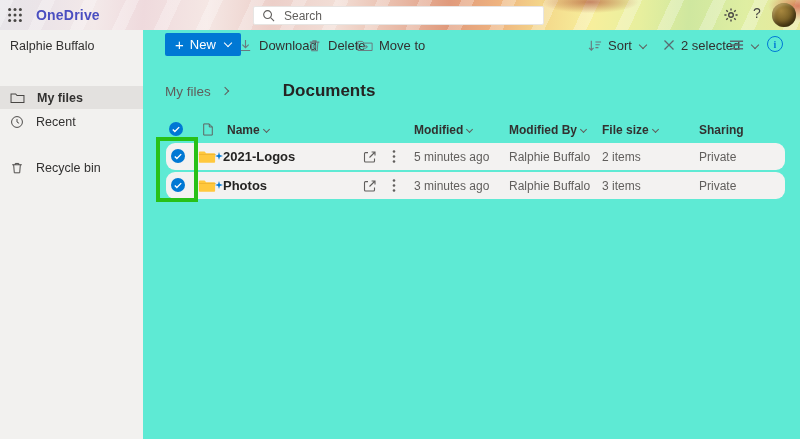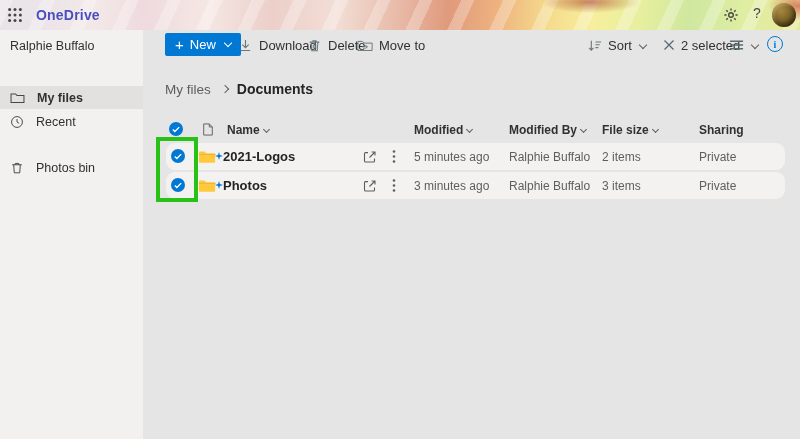--- a/index.html
+++ b/index.html
@@ -1,17 +1,17 @@
 <!DOCTYPE html>
 <html><head>
 <meta charset="utf-8">
 <style>
   html,body{margin:0;padding:0;}
   body{font-family:"Liberation Sans","DejaVu Sans",sans-serif;background:#fff;}
-  .screen{position:relative;width:800px;height:439px;overflow:hidden;background:#e5e5e5;}
+  .screen{position:relative;width:800px;height:439px;overflow:hidden;background:#5eead4;}
   .abs{position:absolute;}
 
   
   .suitebar{position:absolute;left:0;top:0;width:800px;height:30px;
     background:
       radial-gradient(ellipse 70px 16px at 590px 2px, rgba(148,28,18,.50), rgba(148,28,18,0) 70%),
       radial-gradient(ellipse 40px 20px at 798px 6px, rgba(200,40,30,.55), rgba(200,40,30,0) 75%),
       repeating-linear-gradient(115deg, rgba(255,255,255,.28) 0 12px, rgba(255,255,255,0) 12px 38px),
       linear-gradient(95deg,#e7e5e9 0%,#ece4e8 6%,#f3e9e9 12%,#efdadd 18%,#f5e7e4 26%,#eccfc9 34%,#f2ded6 42%,#e8b9a6 50%,#e09a7c 56%,#eeb27f 62%,#f4d98b 68%,#f7ef9c 74%,#e7ef9e 80%,#cfe79f 86%,#dfeea2 93%,#e8e89a 100%);
   }
@@ -42,21 +42,21 @@
   .chev{display:inline-block;width:5px;height:5px;border-right:1.3px solid currentColor;border-bottom:1.3px solid currentColor;transform:rotate(45deg);margin-left:2px;vertical-align:2px;}
   .chev.right{transform:rotate(-45deg);}
   .new-btn .chev{border-color:#fff;margin-left:3px;margin-top:-3px;}
   .info-btn{left:767px;top:36px;width:16px;height:16px;border:1.3px solid #0078d4;border-radius:50%;box-sizing:border-box;
     color:#0078d4;font-size:10px;font-weight:700;display:flex;align-items:center;justify-content:center;cursor:pointer;font-family:"Liberation Serif",serif;}
 
   
   .breadcrumb{left:165px;top:81px;display:flex;align-items:center;gap:9px;}
   .bc-parent{font-size:13.5px;color:#605e5c;cursor:pointer;}
   .bc-sep{color:#605e5c;}
-  .bc-current{font-size:14px;font-weight:700;color:#252423;}
+  .bc-current{font-size:17px;font-weight:700;color:#252423;margin-left:46px;}
 
   
   .hdr-cell{position:absolute;top:123px;font-size:12px;font-weight:700;color:#323130;cursor:pointer;white-space:nowrap;}
   .hdr-cell .chev{width:4px;height:4px;border-width:1px;margin-left:4px;color:#605e5c;}
   .check-circle{width:14px;height:14px;border-radius:50%;background:#0078d4;display:flex;align-items:center;justify-content:center;cursor:pointer;flex:none;}
   .row{position:absolute;left:166px;width:619px;height:27px;background:#f3f2f1;cursor:pointer;border-radius:9px;}
   .row .check-circle{position:absolute;left:5px;top:6px;}
   .cell{position:absolute;top:7px;font-size:12px;color:#605e5c;white-space:nowrap;}
   .fname{position:absolute;left:57px;top:6px;font-size:13px;font-weight:600;color:#252423;}
   .sparkle{position:absolute;left:49px;top:3px;}
@@ -83,20 +83,29 @@
               <circle cx="13.4" cy="8" r="1.5"></circle>
           <circle cx="2.6" cy="13.4" r="1.5"></circle>
               <circle cx="8" cy="13.4" r="1.5"></circle>
               <circle cx="13.4" cy="13.4" r="1.5"></circle>
         </g>
           </svg>
       </span>
     </div>
     <div class="abs app-name">OneDrive</div>
 
+    <div class="abs searchbox">
+      <span style="display:flex;">
+        <svg width="13" height="13" viewBox="0 0 14 14" fill="none" stroke="#605e5c" stroke-width="1.2">
+          <circle cx="6" cy="6" r="4.2"></circle>
+            <path d="M9.3 9.3 13 13"></path>
+        </svg>
+      </span>
+      <input type="text" placeholder="Search" style="">
+    </div>
 
     <div class="abs suite-ic" style="left:722px;">
       <span style="display:flex;">
         <svg width="16" height="16" viewBox="0 0 16 16" fill="none" stroke="#484644" stroke-width="1.4">
           <circle cx="8" cy="8" r="2.3"></circle>
           <path d="M8 1.4v2.1M8 12.5v2.1M1.4 8h2.1M12.5 8h2.1M3.3 3.3l1.5 1.5M11.2 11.2l1.5 1.5M12.7 3.3l-1.5 1.5M4.8 11.2l-1.5 1.5"></path>
         </svg>
       </span>
     </div>
     <div class="abs help">?</div>
@@ -125,21 +134,21 @@
       <span class="lbl">Recent</span>
     </div>
 
 
     <div class="nav-item" style="top:126px;">
       <span style="display:flex;">
         <svg width="14" height="14" viewBox="0 0 16 16" fill="none" stroke="#484644" stroke-width="1.1">
           <path d="M2.5 4.3h11M6 4.3V2.8h4v1.5M4.2 4.3l.7 9.2h6.2l.7-9.2"></path>
         </svg>
       </span>
-      <span class="lbl">Photos bin</span>
+      <span class="lbl">Recycle bin</span>
     </div>
   </nav>
 
   <button class="abs new-btn">
     <span style="font-size:15px;line-height:1;">+</span>
     <span>New</span>
     <span class="chev"></span>
   </button>
 
   <div class="abs tb-item" style="left:238px;">

